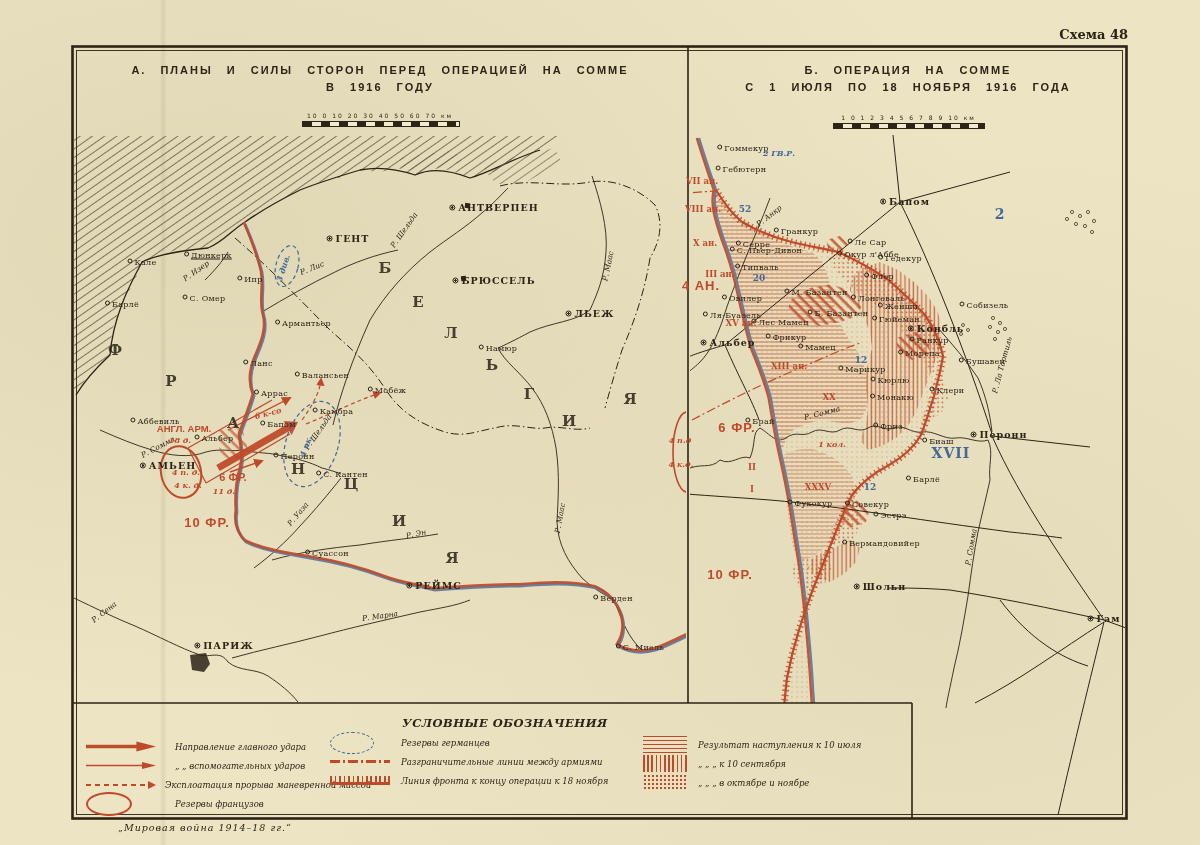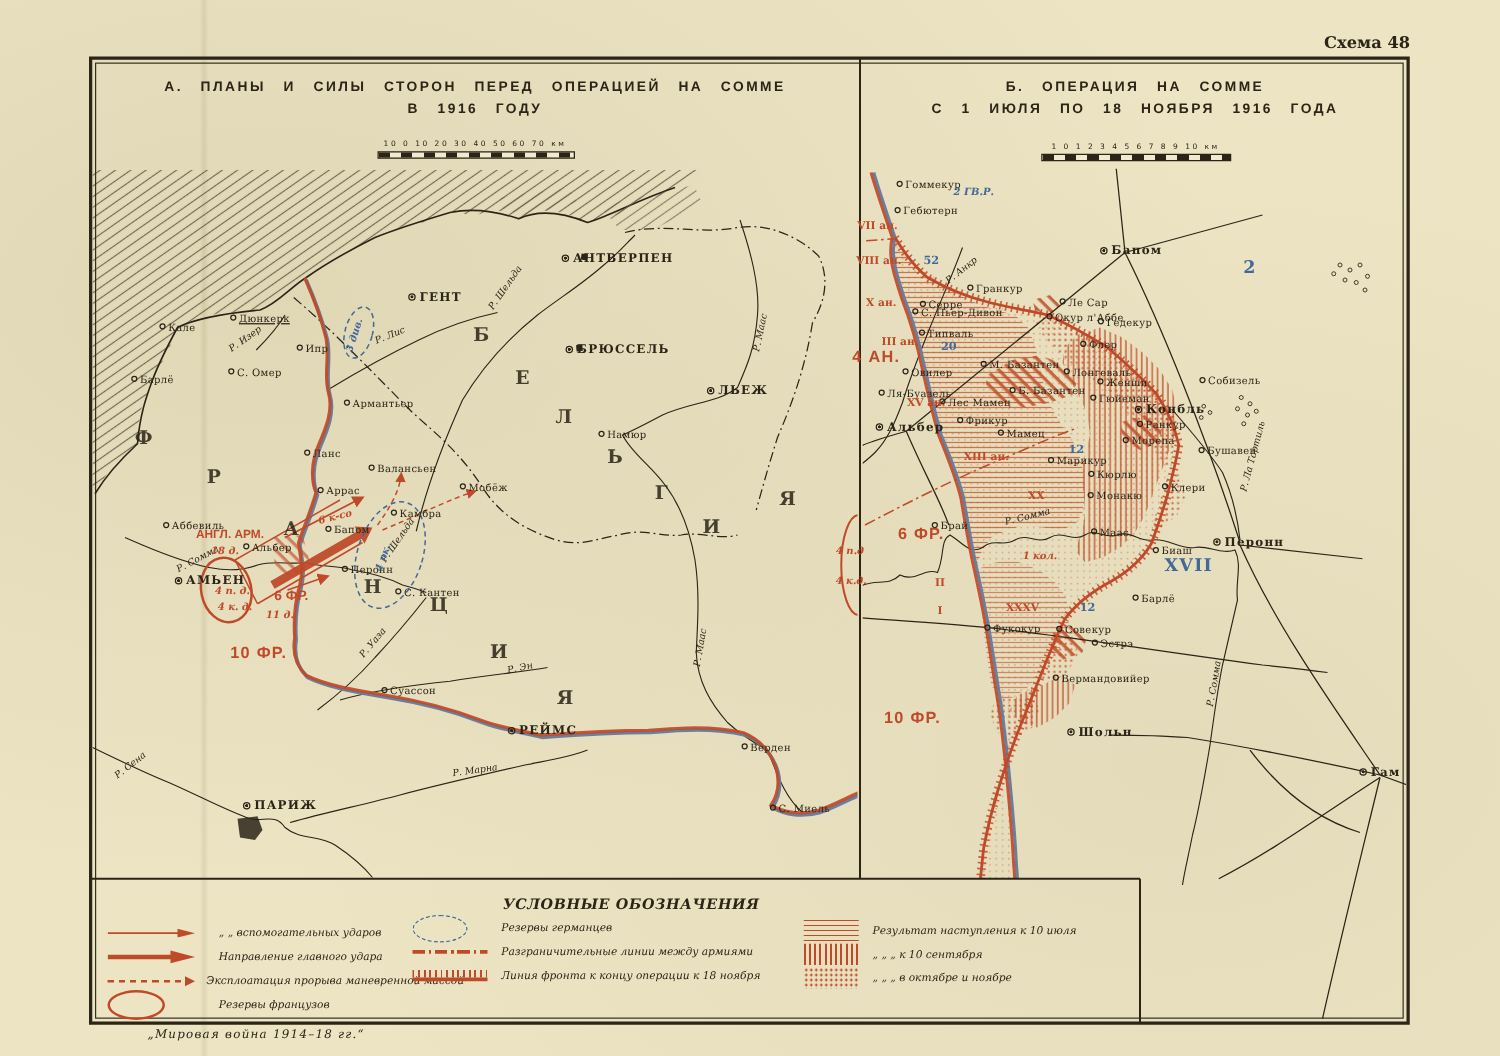--- a/index.html
+++ b/index.html
@@ -368,21 +368,21 @@
       <span class="lbl city" style="left: 780px; top: 322px; transform: translate(-50%, -50%);">Лес Мамец</span>
       <span class="lbl city" style="left: 786px; top: 337px; transform: translate(-50%, -50%);">Фрикур</span>
       <span class="lbl city" style="left: 817px; top: 347px; transform: translate(-50%, -50%);">Мамец</span>
       <span class="lbl cap" style="left: 728px; top: 342px; transform: translate(-50%, -50%);">Альбер</span>
       <span class="lbl city" style="left: 919px; top: 353px; transform: translate(-50%, -50%);">Морепа</span>
       <span class="lbl city" style="left: 862px; top: 369px; transform: translate(-50%, -50%);">Марикур</span>
       <span class="lbl city" style="left: 890px; top: 380px; transform: translate(-50%, -50%);">Кюрлю</span>
       <span class="lbl city" style="left: 892px; top: 397px; transform: translate(-50%, -50%);">Монакю</span>
       <span class="lbl city" style="left: 947px; top: 390px; transform: translate(-50%, -50%);">Клери</span>
       <span class="lbl city" style="left: 760px; top: 421px; transform: translate(-50%, -50%);">Брай</span>
-      <span class="lbl city" style="left: 888px; top: 426px; transform: translate(-50%, -50%);">Маас</span>
+      <span class="lbl city" style="left: 888px; top: 426px; transform: translate(-50%, -50%);">Фриз</span>
       <span class="lbl city" style="left: 938px; top: 441px; transform: translate(-50%, -50%);">Биаш</span>
       <span class="lbl cap" style="left: 999px; top: 434px; transform: translate(-50%, -50%);">Перонн</span>
       <span class="lbl city" style="left: 923px; top: 479px; transform: translate(-50%, -50%);">Барлё</span>
       <span class="lbl city" style="left: 810px; top: 503px; transform: translate(-50%, -50%);">Фукокур</span>
       <span class="lbl city" style="left: 890px; top: 515px; transform: translate(-50%, -50%);">Эстрэ</span>
       <span class="lbl city" style="left: 867px; top: 504px; transform: translate(-50%, -50%);">Совекур</span>
       <span class="lbl city" style="left: 881px; top: 543px; transform: translate(-50%, -50%);">Вермандовийер</span>
       <span class="lbl cap" style="left: 880px; top: 586px; transform: translate(-50%, -50%);">Шольн</span>
       <span class="lbl cap" style="left: 1104px; top: 618px; transform: translate(-50%, -50%);">Гам</span>
       <span class="lbl river" style="left: 769px; top: 216px; transform: translate(-50%, -50%) rotate(-38deg);">Р. Анкр</span>
@@ -409,29 +409,29 @@
       <span class="lbl blue2" style="left: 759px; top: 278px; transform: translate(-50%, -50%);">20</span>
       <span class="lbl blue2" style="left: 861px; top: 360px; transform: translate(-50%, -50%);">12</span>
       <span class="lbl blue2" style="left: 870px; top: 487px; transform: translate(-50%, -50%);">12</span>
       <span class="lbl bluebig" style="left: 951px; top: 453px; transform: translate(-50%, -50%);">XVII</span>
     </div>
 
   <div id="legend-title">УСЛОВНЫЕ ОБОЗНАЧЕНИЯ</div>
   <div id="legend-col1" class="lcol">
       <div class="lrow">
         <span style="width: 80px; display: inline-flex; justify-content: flex-start;">
+          <span class="lsym sym-arrow-thick"></span>
+        </span>
+        <span class="ltext">Направление  главного  удара</span>
+      </div>
+      <div class="lrow">
+        <span style="width: 80px; display: inline-flex; justify-content: flex-start;">
           <span class="lsym sym-arrow-thin"></span>
         </span>
         <span class="ltext">„     „     вспомогательных  ударов</span>
-      </div>
-      <div class="lrow">
-        <span style="width: 80px; display: inline-flex; justify-content: flex-start;">
-          <span class="lsym sym-arrow-thick"></span>
-        </span>
-        <span class="ltext">Направление  главного  удара</span>
       </div>
       <div class="lrow">
         <span style="width: 80px; display: inline-flex; justify-content: flex-start;">
           <span class="lsym sym-arrow-dashed"></span>
         </span>
         <span class="ltext">Эксплоатация  прорыва  маневренной  массой</span>
       </div>
       <div class="lrow">
         <span style="width: 80px; display: inline-flex; justify-content: flex-start;">
           <span class="lsym sym-ellipse-red"></span>

